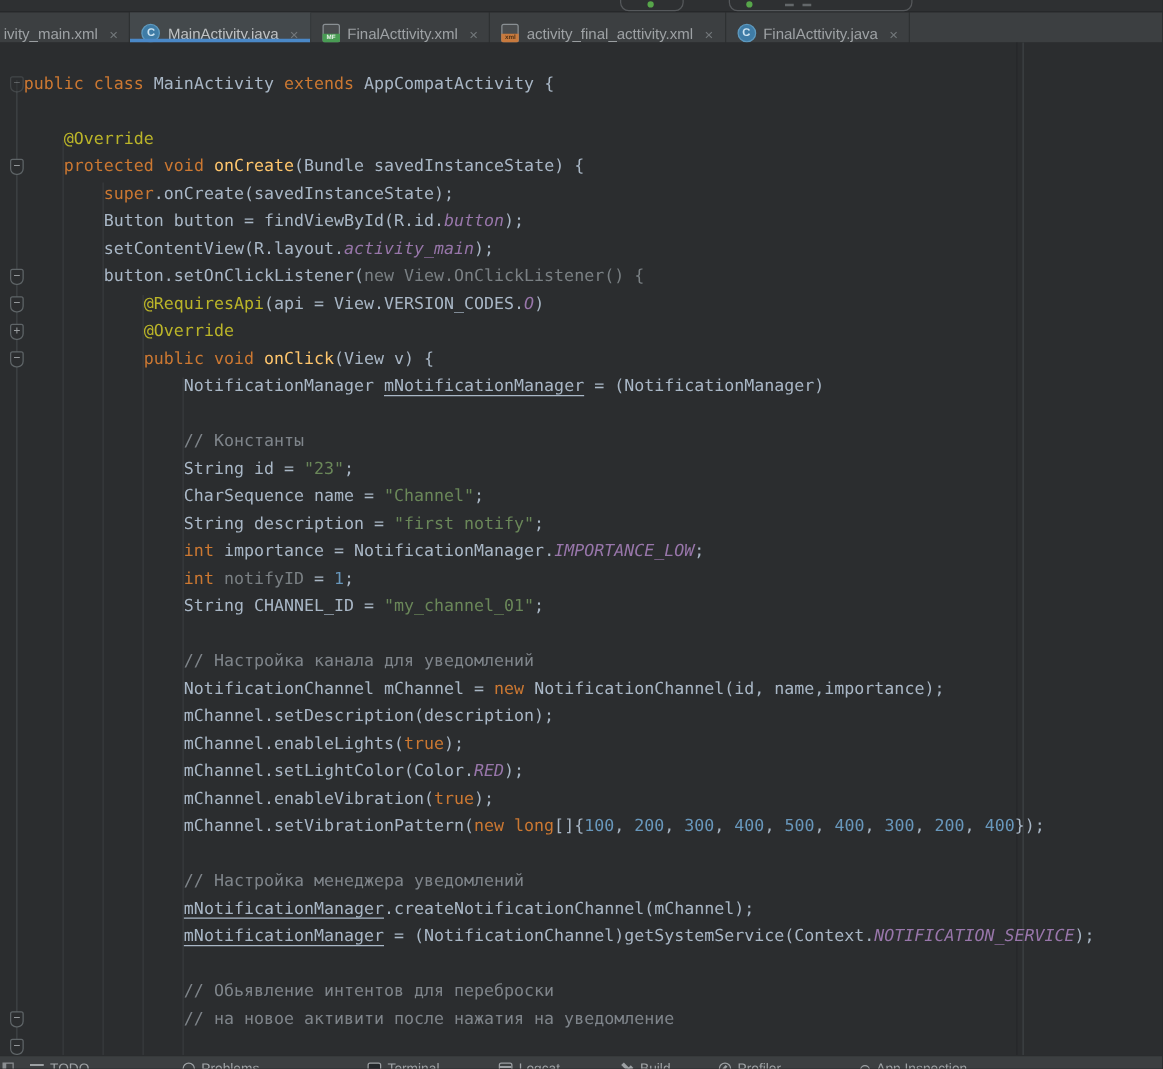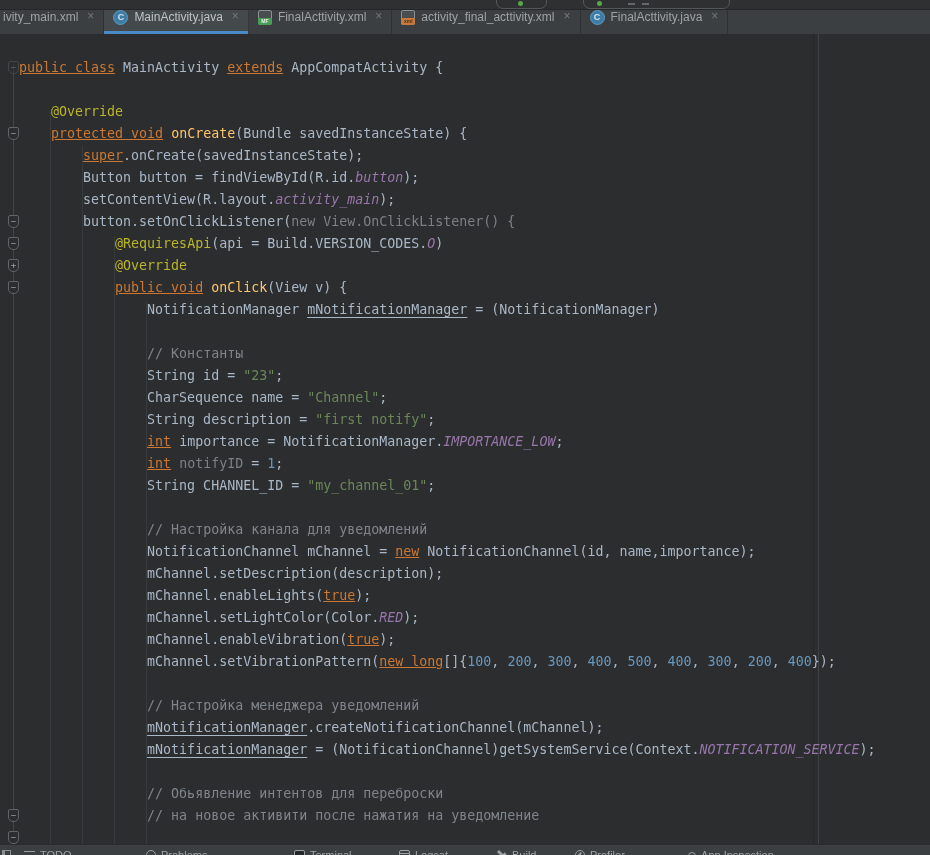--- a/index.html
+++ b/index.html
@@ -14,21 +14,21 @@
   .pill.p2{left:583px;width:145px;}
   .gdot{position:absolute;bottom:2px;width:5px;height:5px;border-radius:50%;background:#57A64A;}
   .p1 .gdot{left:21px;}
   .p2 .gdot{left:13px;}
   .gdash{position:absolute;bottom:3px;width:7px;height:2px;background:#63676A;}
   .gdash.d1{left:44px;} .gdash.d2{left:58px;}
 
   
   #tabbar{position:absolute;left:0;top:10px;width:930px;height:24px;background:#3C3F41;
           display:flex;align-items:stretch;font-size:12px;color:#9EA2A5;}
-  .tab{position:relative;display:flex;align-items:flex-start;padding:0 9px;
+  .tab{position:relative;display:flex;align-items:flex-end;padding:0 9px;
        border-right:1px solid rgba(0,0,0,0.22);white-space:nowrap;cursor:default;}
   .tab:first-child{padding-left:2px;}
   .tab.active{background:#44494C;color:#BFC2C4;}
   .underline{position:absolute;left:0;right:0;bottom:0;height:3px;background:#4A88C7;}
   .tlabel{margin:0 1px;}
   .tclose{margin-left:8px;font-size:12px;color:#73787B;line-height:1;}
   .ic-java{width:15px;height:15px;border-radius:50%;background:#3F7CA6;border:1px solid #5E99BE;
            box-sizing:border-box;margin-right:5px;text-align:center;flex:0 0 auto;
            font:bold 9px/13px "Liberation Sans",sans-serif;color:#CDE4F2;}
   .ic-file{width:14px;height:15px;margin-right:5px;position:relative;flex:0 0 auto;
@@ -46,21 +46,21 @@
   #g3{left:114px;top:236px;height:608px;}
   #g4{left:146px;top:302px;height:542px;}
   #foldline{position:absolute;left:13px;top:64px;height:780px;width:1px;background:#414548;}
   #m1{left:813px;top:34px;height:810px;background:#26272A;}
   #m2{left:818px;top:34px;height:810px;background:#3F4346;}
 
   #code{position:absolute;left:0;top:57px;width:930px;
         font:13.3px/22px "DejaVu Sans Mono",monospace;}
   .cl{height:22px;white-space:pre;padding-left:19px;}
   .tk-p{color:#A9B7C6;}
-  .tk-k{color:#CC7832;text-decoration:underline;}
+  .tk-k{color:#CC7832;}
   .tk-m{color:#FFC66D;}
   .tk-a{color:#BBB529;}
   .tk-s{color:#6A8759;}
   .tk-n{color:#6897BB;}
   .tk-f{color:#9876AA;font-style:italic;}
   .tk-c{color:#7F858B;margin-top:44px;}
   .tk-d{color:#7A8084;}
   .tk-u{color:#A9B7C6;text-decoration:underline;text-underline-offset:3px;}
 
   .fold{position:absolute;left:8px;width:11px;height:13px;box-sizing:border-box;
@@ -148,21 +148,21 @@
 
   <div id="code">
       <div class="cl"><span class="tk-k">public class</span><span class="tk-p"> MainActivity </span><span class="tk-k">extends</span><span class="tk-p"> AppCompatActivity {</span></div>
       <div class="cl"></div>
       <div class="cl"><span class="tk-p">    </span><span class="tk-a">@Override</span></div>
       <div class="cl"><span class="tk-p">    </span><span class="tk-k">protected void</span><span class="tk-p"> </span><span class="tk-m">onCreate</span><span class="tk-p">(Bundle savedInstanceState) {</span></div>
       <div class="cl"><span class="tk-p">        </span><span class="tk-k">super</span><span class="tk-p">.onCreate(savedInstanceState);</span></div>
       <div class="cl"><span class="tk-p">        Button button = findViewById(R.id.</span><span class="tk-f">button</span><span class="tk-p">);</span></div>
       <div class="cl"><span class="tk-p">        setContentView(R.layout.</span><span class="tk-f">activity_main</span><span class="tk-p">);</span></div>
       <div class="cl"><span class="tk-p">        button.setOnClickListener(</span><span class="tk-d">new View.OnClickListener() {</span></div>
-      <div class="cl"><span class="tk-p">            </span><span class="tk-a">@RequiresApi</span><span class="tk-p">(api = Build.VERSION_CODES.</span><span class="tk-f">O</span><span class="tk-p">)</span></div>
+      <div class="cl"><span class="tk-p">            </span><span class="tk-a">@RequiresApi</span><span class="tk-p">(api = View.VERSION_CODES.</span><span class="tk-f">O</span><span class="tk-p">)</span></div>
       <div class="cl"><span class="tk-p">            </span><span class="tk-a">@Override</span></div>
       <div class="cl"><span class="tk-p">            </span><span class="tk-k">public void</span><span class="tk-p"> </span><span class="tk-m">onClick</span><span class="tk-p">(View v) {</span></div>
       <div class="cl"><span class="tk-p">                NotificationManager </span><span class="tk-u">mNotificationManager</span><span class="tk-p"> = (NotificationManager)</span></div>
       <div class="cl"></div>
       <div class="cl"><span class="tk-p">                </span><span class="tk-c">// Константы</span></div>
       <div class="cl"><span class="tk-p">                String id = </span><span class="tk-s">"23"</span><span class="tk-p">;</span></div>
       <div class="cl"><span class="tk-p">                CharSequence name = </span><span class="tk-s">"Channel"</span><span class="tk-p">;</span></div>
       <div class="cl"><span class="tk-p">                String description = </span><span class="tk-s">"first notify"</span><span class="tk-p">;</span></div>
       <div class="cl"><span class="tk-p">                </span><span class="tk-k">int</span><span class="tk-p"> importance = NotificationManager.</span><span class="tk-f">IMPORTANCE_LOW</span><span class="tk-p">;</span></div>
       <div class="cl"><span class="tk-p">                </span><span class="tk-k">int</span><span class="tk-d"> notifyID</span><span class="tk-p"> = </span><span class="tk-n">1</span><span class="tk-p">;</span></div>

